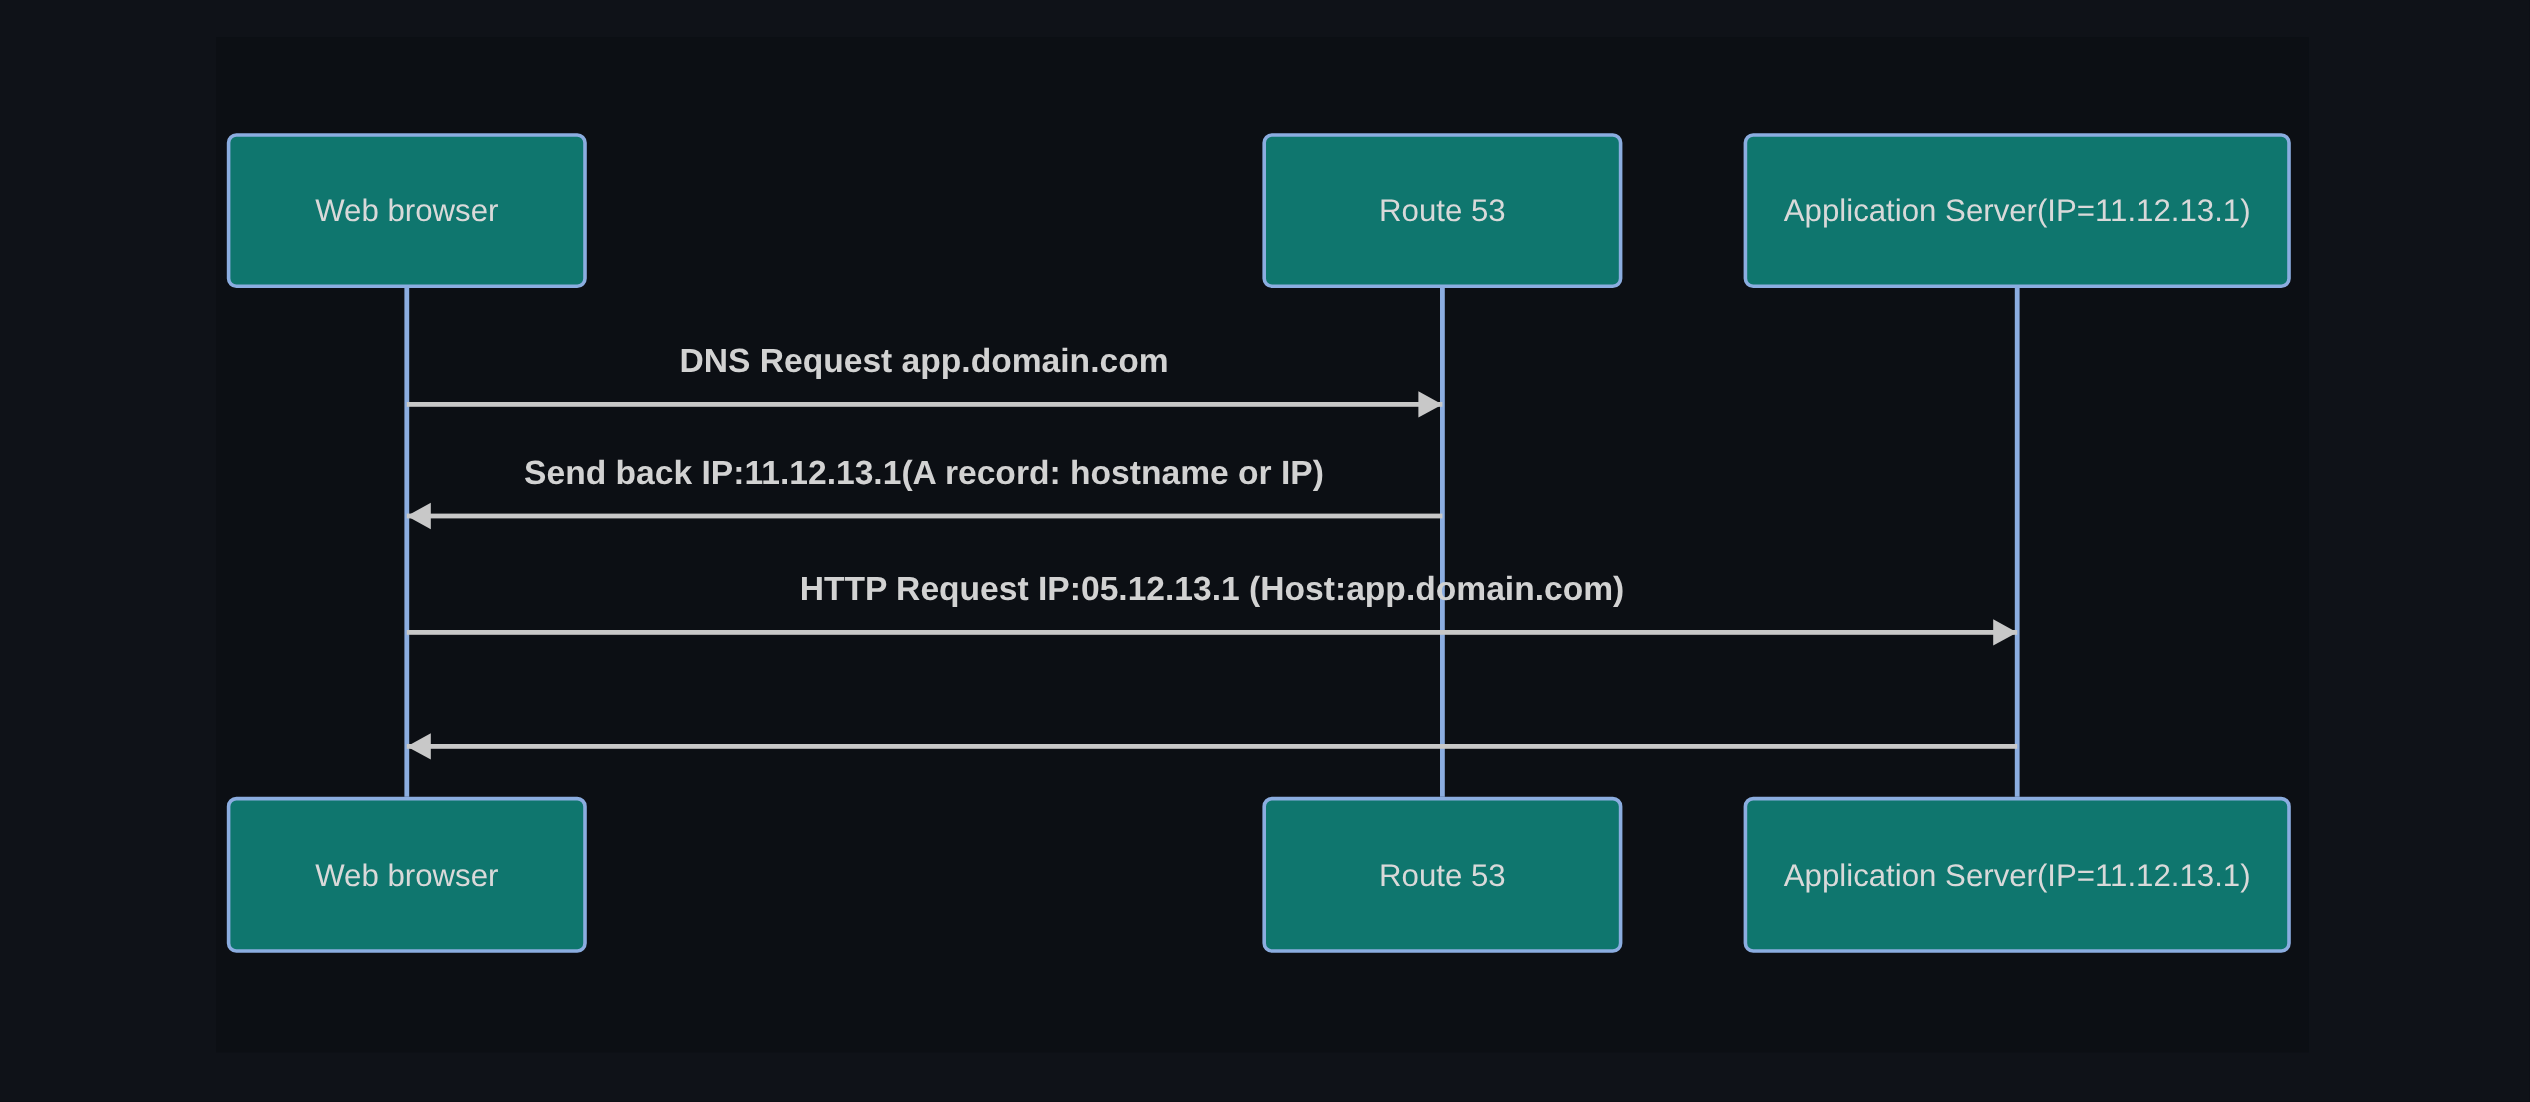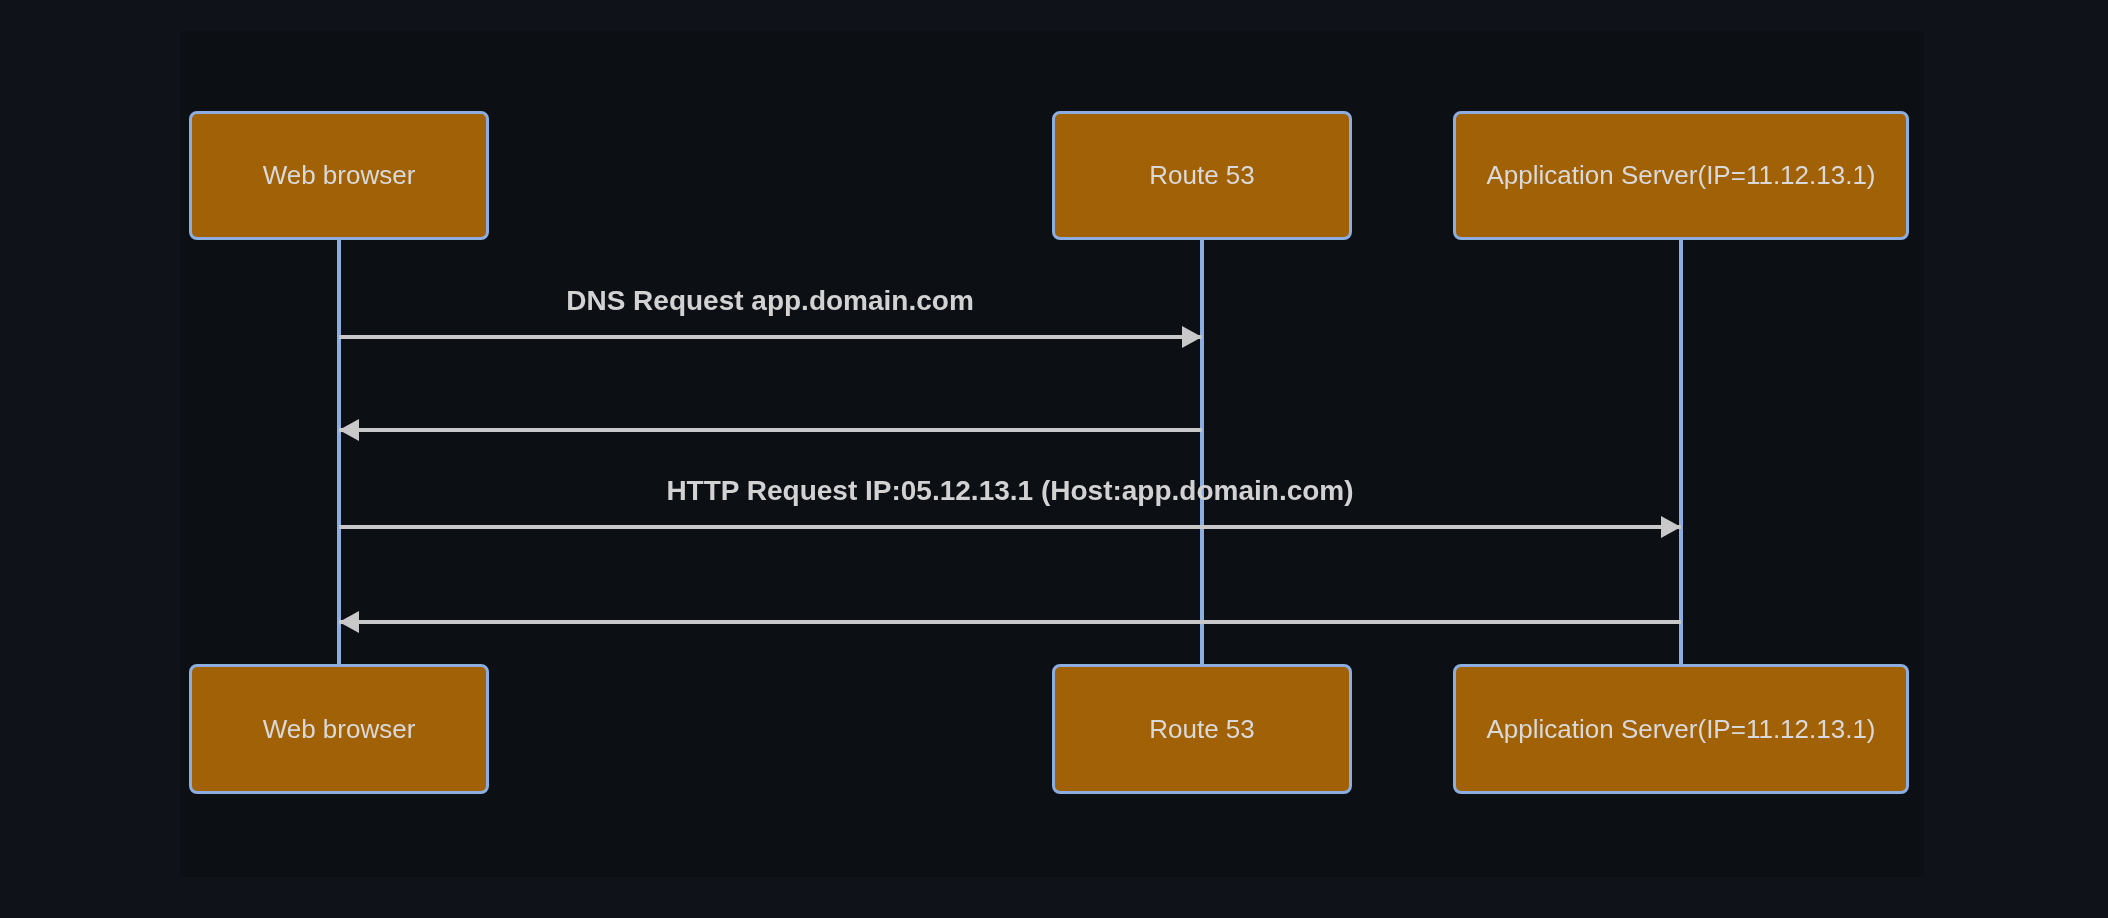--- a/index.html
+++ b/index.html
@@ -26,21 +26,21 @@
   .lifeline {
     position: absolute;
     top: 240px;
     height: 424px;
     width: 4px;
     background: #8bade0;
   }
   .actor {
     position: absolute;
     height: 129px;
-    background: #a16207;
+    background: #0f766e;
     border: 3px solid #8bade0;
     border-radius: 8px;
     box-sizing: border-box;
     display: flex;
     align-items: center;
     justify-content: center;
   }
   .actor-label {
     color: #d9d9d9;
     font-size: 26px;
@@ -82,20 +82,21 @@
   <div class="lifeline" style="left:337px"></div>
   <div class="lifeline" style="left:1200px"></div>
   <div class="lifeline" style="left:1679px"></div>
 
   <div class="msg-line" style="left:339px; top:335px; width:863px"></div>
   <div class="arrowhead dir-right" style="left:1182px; top:326px"></div>
   <div class="msg-label" style="left:270px; top:281px">DNS Request app.domain.com</div>
 
   <div class="msg-line" style="left:339px; top:428px; width:863px"></div>
   <div class="arrowhead dir-left" style="left:339px; top:419px"></div>
+  <div class="msg-label" style="left:270px; top:374px">Send back IP:11.12.13.1(A record: hostname or IP)</div>
 
   <div class="msg-line" style="left:339px; top:525px; width:1342px"></div>
   <div class="arrowhead dir-right" style="left:1661px; top:516px"></div>
   <div class="msg-label" style="left:510px; top:471px">HTTP Request IP:05.12.13.1 (Host:app.domain.com)</div>
 
   <div class="msg-line" style="left:339px; top:620px; width:1342px"></div>
   <div class="arrowhead dir-left" style="left:339px; top:611px"></div>
 
   <div class="actor" style="left:189px; top:111px; width:300px">
     <span class="actor-label">Web browser</span>

